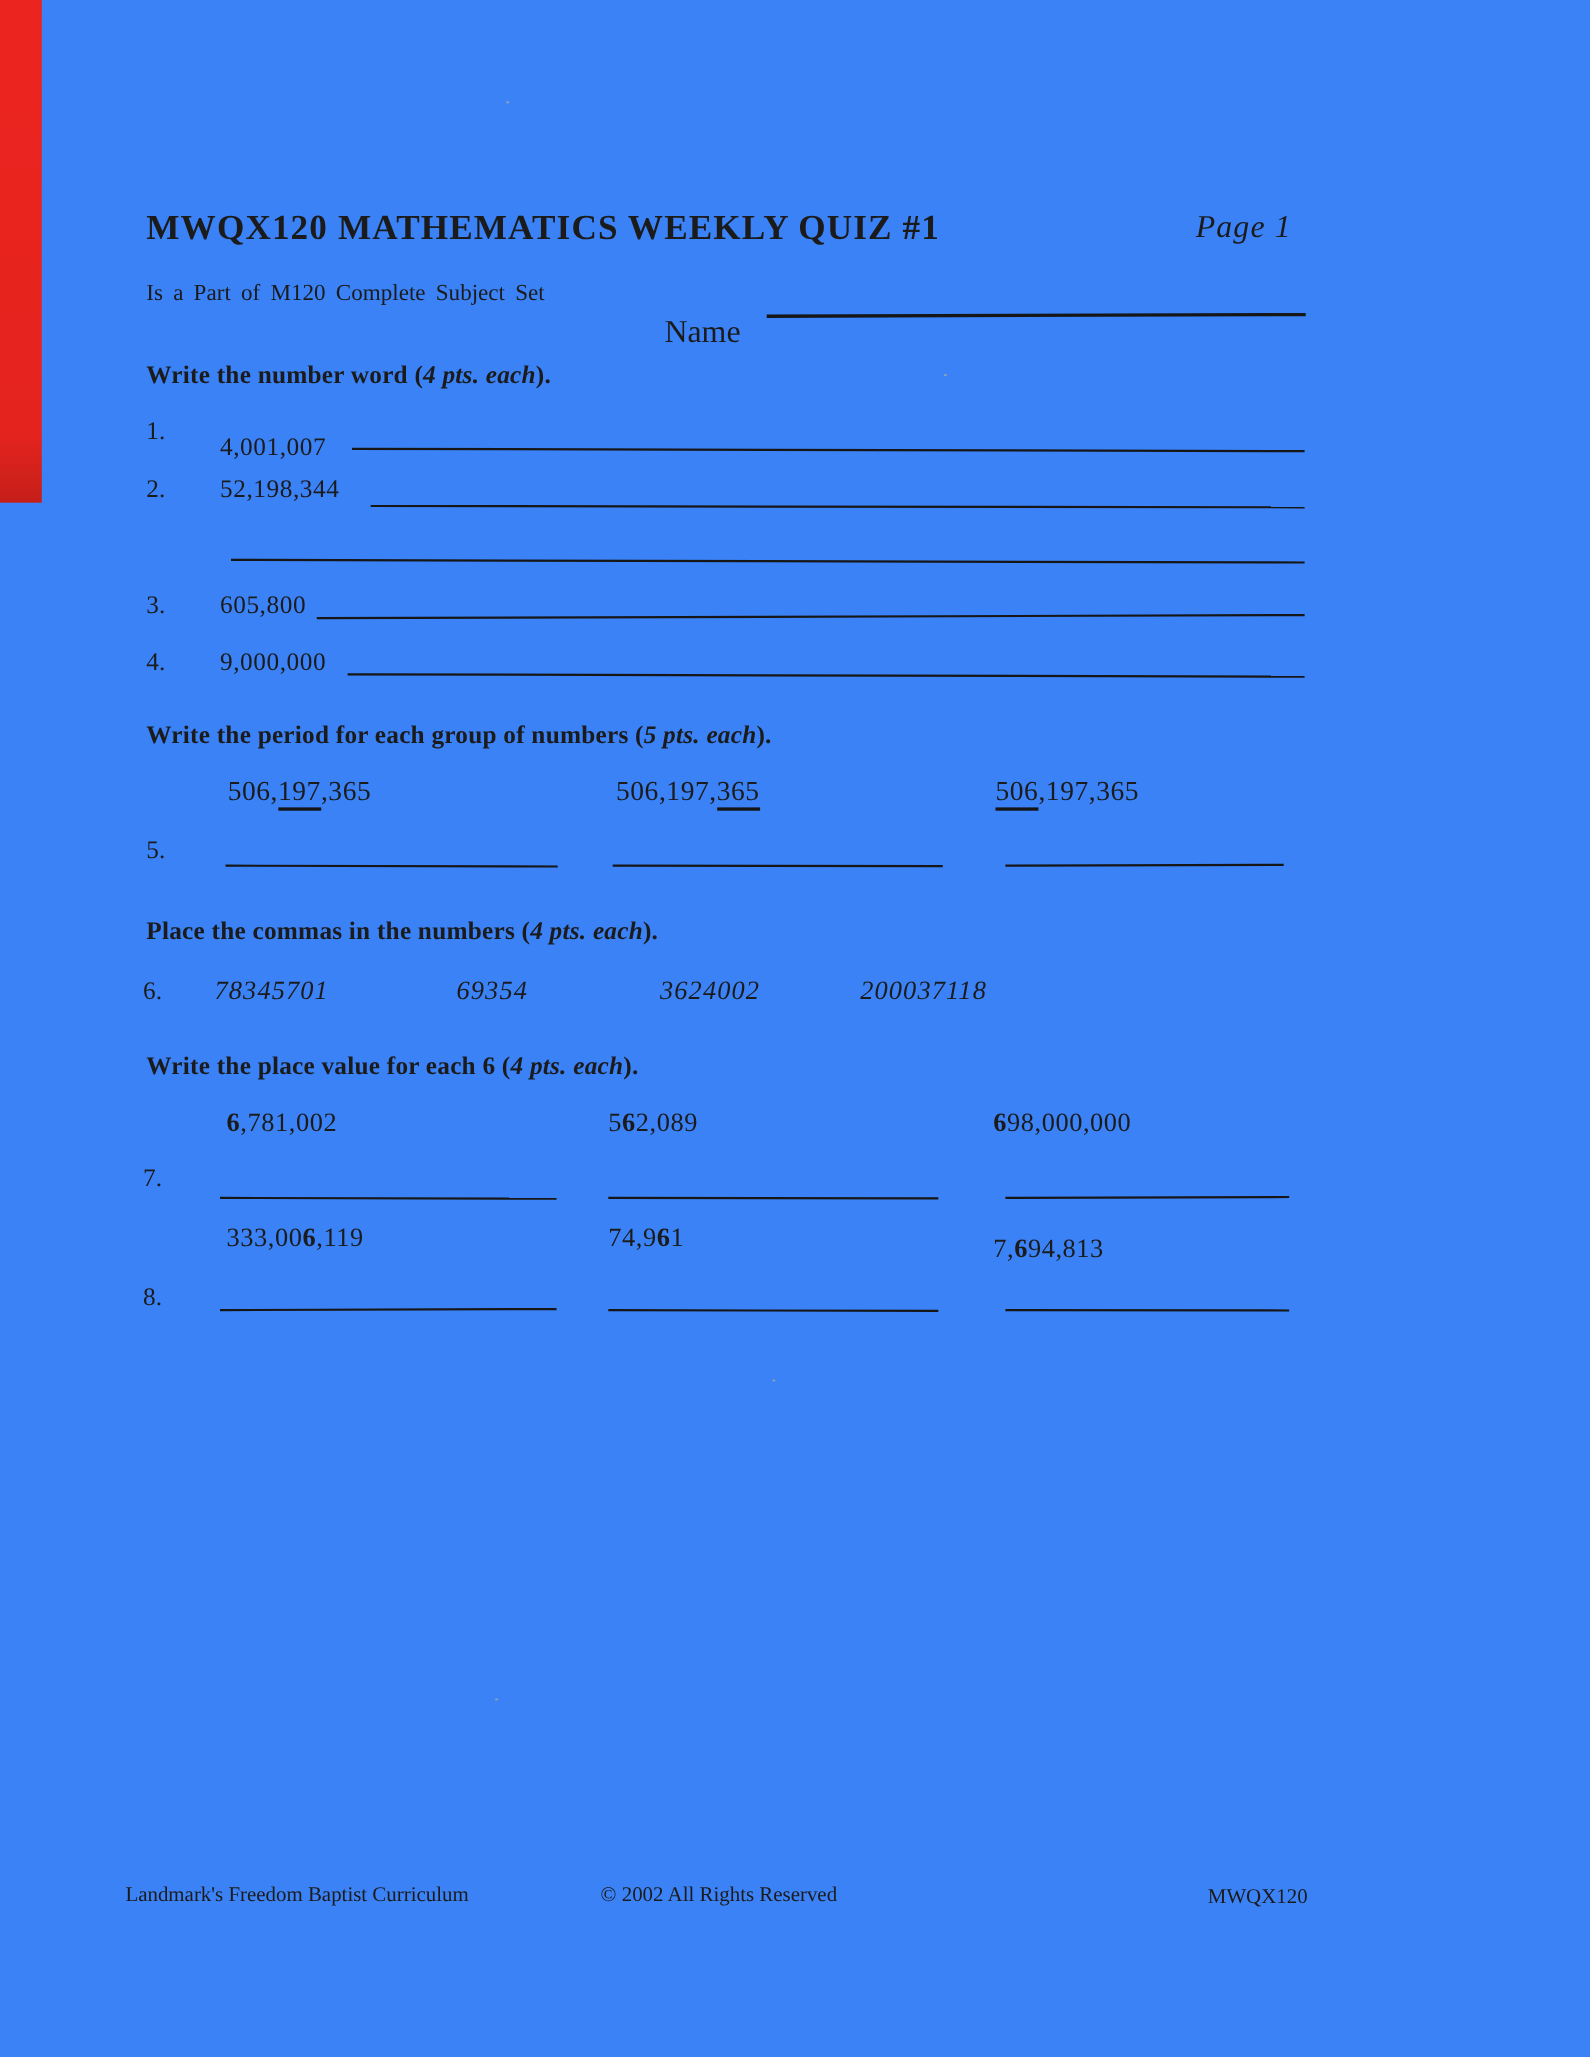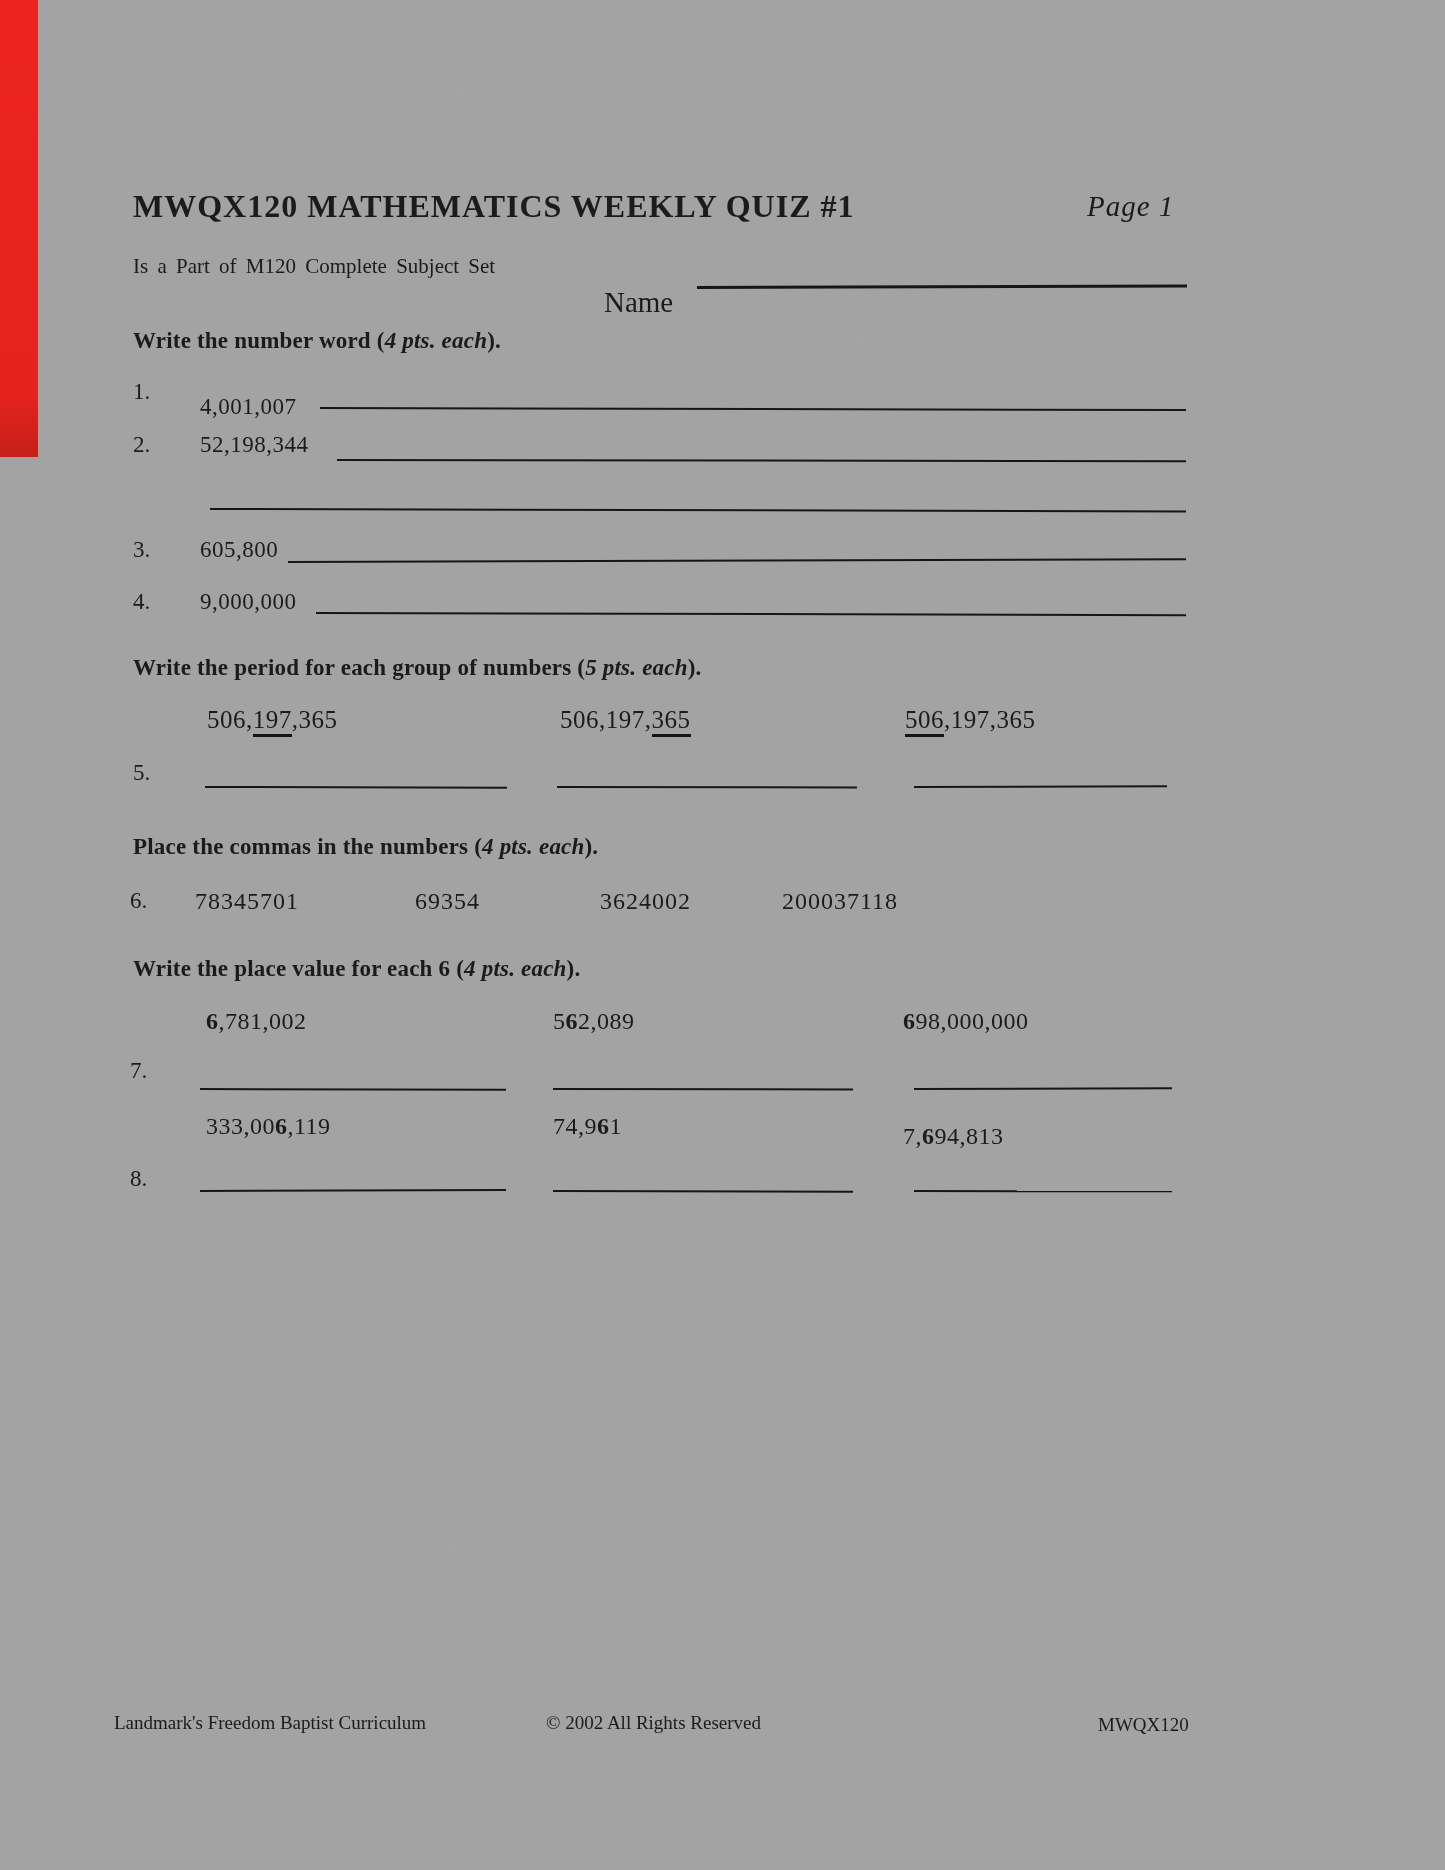--- a/index.html
+++ b/index.html
@@ -1,29 +1,29 @@
 <!DOCTYPE html>
 <html><head>
 <meta charset="utf-8">
 <style>
   html,body{margin:0;padding:0;background:#d8d8d8;}
-  .page{position:relative;width:1445px;height:1870px;background:#a3a3a3;
+  .page{position:relative;width:1445px;height:1870px;background:#3b82f6;
         font-family:"Liberation Serif","DejaVu Serif",serif;color:#1b1b1b;overflow:hidden;}
   .abs{position:absolute;white-space:nowrap;}
   .title{font-size:32px;font-weight:bold;letter-spacing:1px;}
   .pagenum{font-size:29px;font-style:italic;letter-spacing:1px;}
   .subtitle{font-size:21px;word-spacing:4px;}
   .namelabel{font-size:29px;margin-top:40px;}
   .shead{font-size:23px;font-weight:bold;letter-spacing:0.2px;}
   .shead .it{font-style:italic;}
   .qnum{font-size:23px;}
   .qval{font-size:23px;letter-spacing:0.5px;}
   .num5{font-size:25px;letter-spacing:0.5px;}
   .num5 .ul{border-bottom:3px solid #151515;padding-bottom:1px;}
-  .num6{font-size:24px;letter-spacing:1px;}
+  .num6{font-size:24px;letter-spacing:1px;font-style:italic;}
   .numpv{font-size:24px;letter-spacing:0.5px;}
   .numpv .b6{font-weight:bold;}
   .ftr{font-size:19px;}
   .ln{position:absolute;height:3px;background:#161616;transform-origin:left center;}
   .thin{height:2px;}
   .t1{transform:rotate(0.14deg);}
   .t2{transform:rotate(-0.18deg);}
   .t3{transform:rotate(0.08deg);}
   .stripe{position:absolute;left:0;top:0;width:38px;height:457px;
           background:linear-gradient(180deg,#ec2420 0%,#e5231e 86%,#c51f19 100%);}

